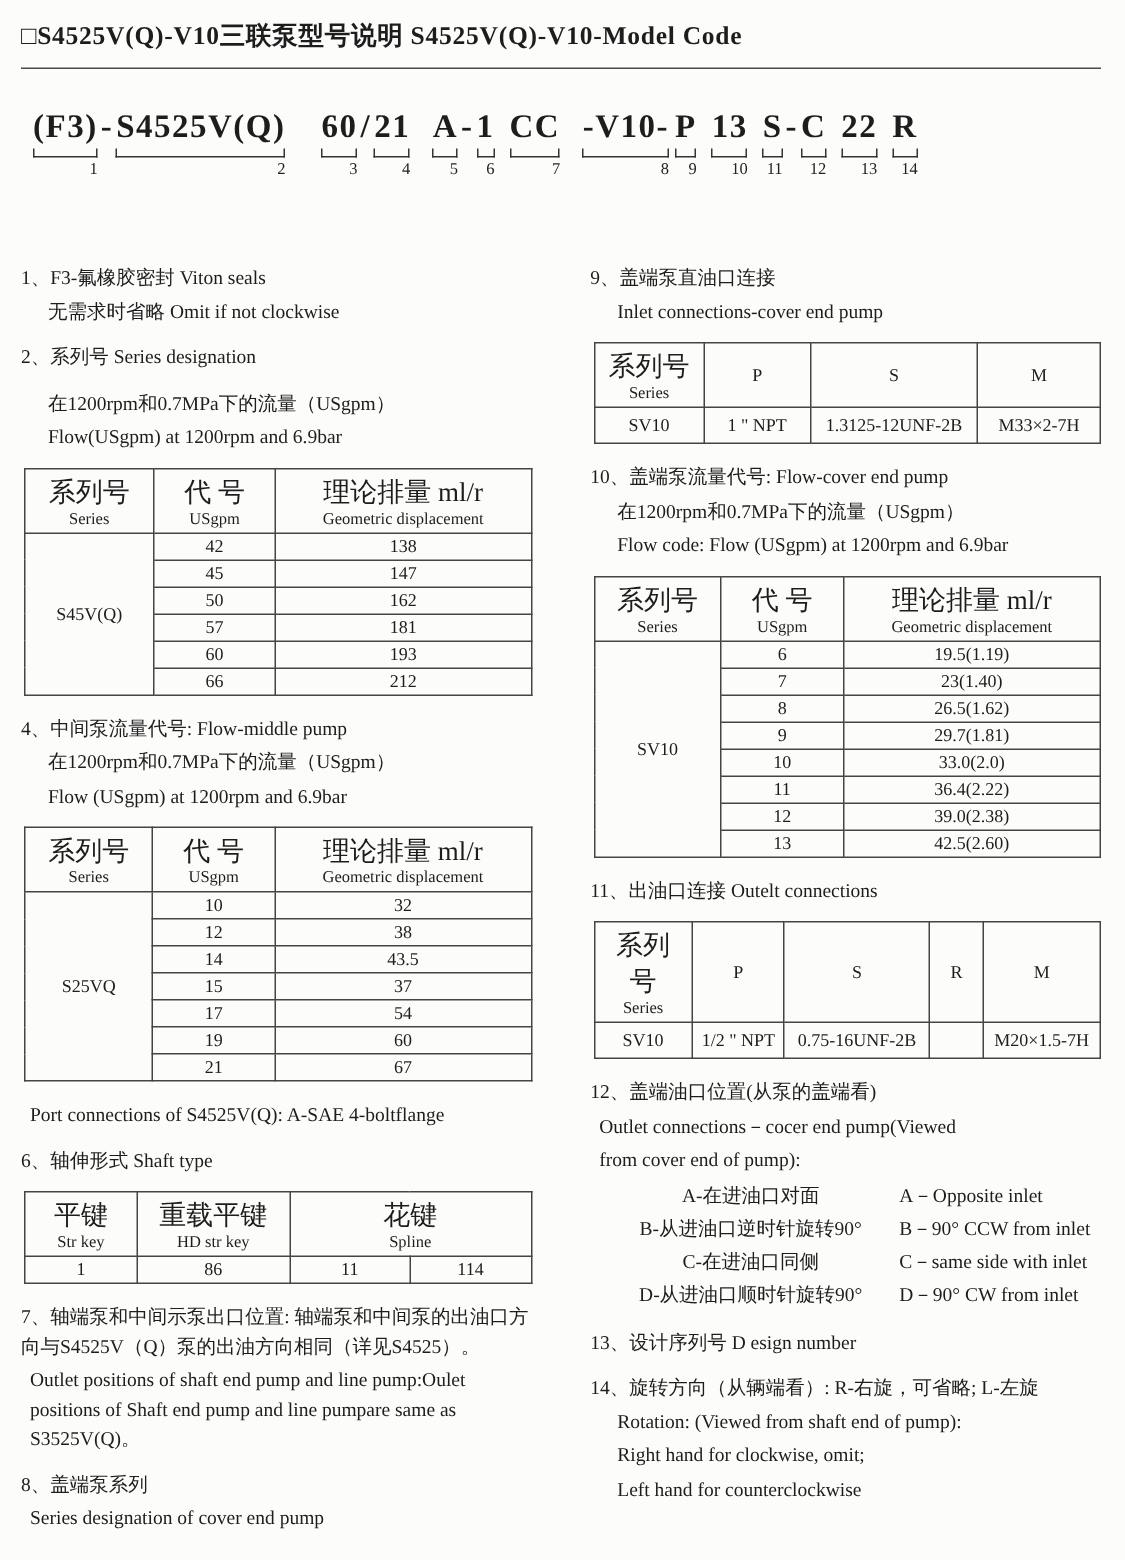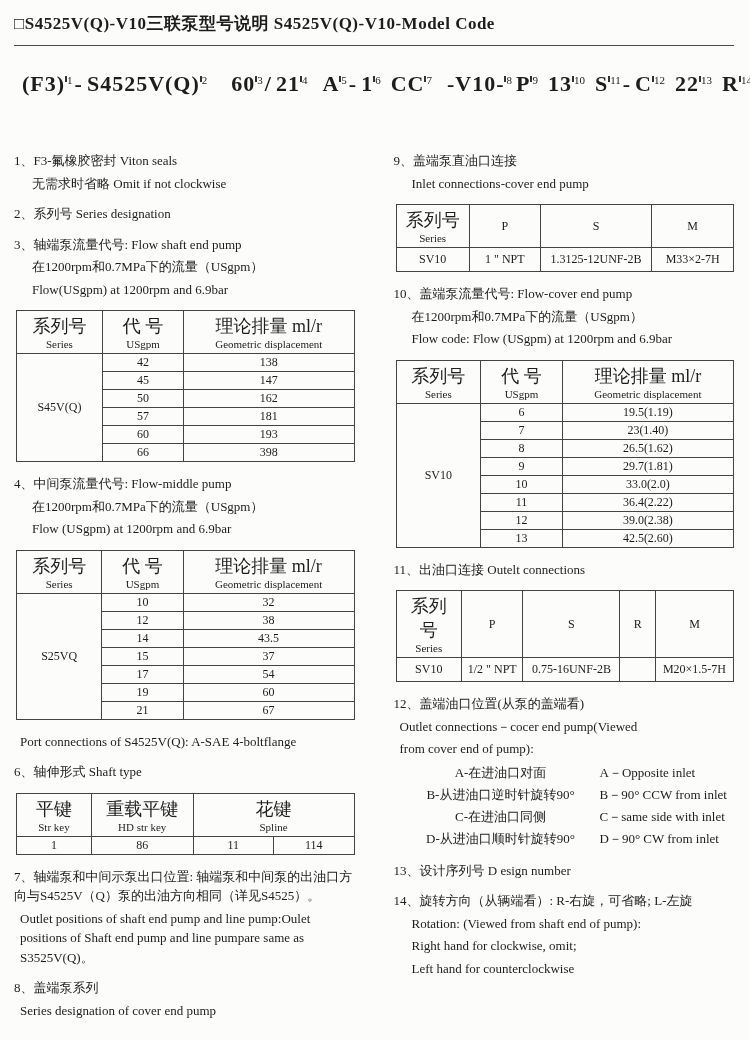--- a/index.html
+++ b/index.html
@@ -6,21 +6,21 @@
   .page{
     width:750px;min-height:1040px;margin:0 auto;background:#fcfcfb;color:#1d1d1d;
     font-family:"Liberation Serif","DejaVu Serif",serif;
     box-sizing:border-box;padding:12px 16px 10px 14px;position:relative;overflow:hidden;
   }
   
   .header{border-bottom:1.5px solid #4a4a4a;padding-bottom:10px;}
   .title{font-size:17px;font-weight:bold;letter-spacing:.5px;}
   
   .code-row{display:flex;align-items:flex-start;margin:26px 0 0 6px;}
-  .seg{display:inline-flex;flex-direction:row;align-items:flex-start;margin:0 2px;}
+  .seg{display:inline-flex;flex-direction:column;align-items:flex-end;margin:0 2px;}
   .seg-t{font-weight:bold;font-size:22px;line-height:1.05;letter-spacing:1px;white-space:pre;}
   .seg-b{align-self:stretch;height:5px;border-left:1px solid #333;border-right:1px solid #333;border-bottom:1px solid #333;margin-top:4px;}
   .seg-n{font-size:11px;margin-top:2px;color:#222;}
   .sep{margin:0;}
   .sep .seg-b,.sep .seg-n{visibility:hidden;}
   .gap-lg{margin-left:22px;}
   .gap-md{margin-left:13px;}
   .gap-sm{margin-left:8px;}
   
   .columns{display:flex;gap:39px;margin-top:56px;}
@@ -158,21 +158,20 @@
       <div class="item">
         <div class="ln">1、F3-氟橡胶密封  Viton seals</div>
         <div class="ln ind">无需求时省略  Omit if not clockwise</div>
       </div>
 
       <div class="item">
         <div class="ln">2、系列号  Series designation</div>
       </div>
 
       <div class="item">
-        <div class="ln">3、轴端泵流量代号:  Flow shaft end pump</div>
         <div class="ln ind">在1200rpm和0.7MPa下的流量（USgpm）</div>
         <div class="ln ind">Flow(USgpm) at 1200rpm  and 6.9bar</div>
       </div>
 
       <table class="tbl">
         <thead>
           <tr>
             <th class="w-series">
                 <span class="h-cn">系列号</span>
                 <span class="h-en">Series</span>
@@ -204,21 +203,21 @@
           <tr>
               <td>57</td>
               <td>181</td>
             </tr>
           <tr>
               <td>60</td>
               <td>193</td>
             </tr>
           <tr>
               <td>66</td>
-              <td>398</td>
+              <td>212</td>
             </tr>
         </tbody>
       </table>
 
       <div class="item">
         <div class="ln">4、中间泵流量代号:  Flow-middle pump</div>
         <div class="ln ind">在1200rpm和0.7MPa下的流量（USgpm）</div>
         <div class="ln ind">Flow (USgpm) at 1200rpm  and 6.9bar</div>
       </div>
 

